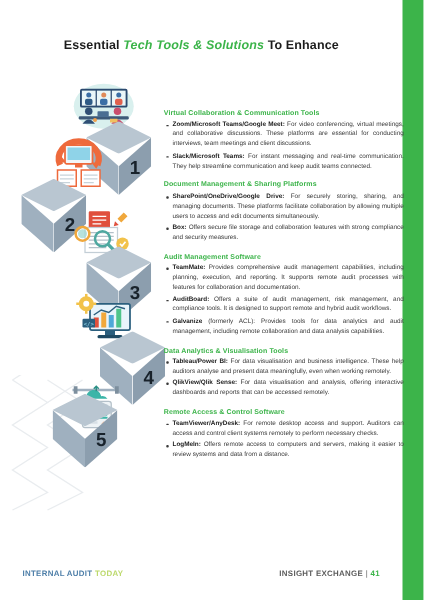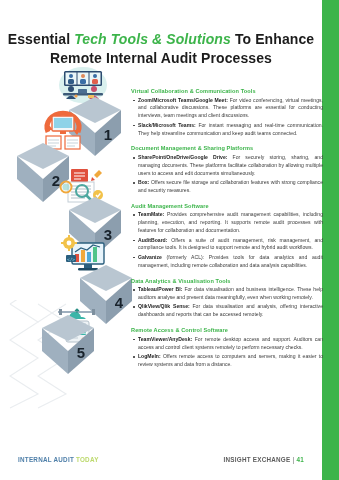--- a/index.html
+++ b/index.html
@@ -25,21 +25,21 @@
   }
 
   
   .title-block {
     position: absolute;
     top: 30px; left: 0; right: 17px;
     text-align: center;
     line-height: 1.35;
   }
   .title-line {
-    font-size: 14px;
+    font-size: 10px;
     font-weight: bold;
     color: #1c1c1c;
     letter-spacing: .1px;
   }
   .title-accent {
     color: #3cb44a;
     font-style: italic;
     font-weight: bold;
   }
 
@@ -140,21 +140,20 @@
 </style>
 </head>
 <body>
 
 <div id="page">
 
   <div class="edge-bar"></div>
 
   <div class="title-block">
     <div class="title-line"><span>Essential </span><span class="title-accent">Tech Tools &amp; Solutions</span><span> To Enhance</span></div>
-    <div class="title-line">Remote Internal Audit Processes</div>
   </div>
 
   <svg class="zigzag" viewBox="0 0 62 110">
     <g stroke="#cfd6dc" stroke-width="1.1" fill="none">
       <path d="M2 4 L30 22 L2 40 L30 58 L2 76 L30 94 L2 108"></path>
       <path d="M30 4 L58 22 L30 40 L58 58 L30 76 L58 94 L30 108"></path>
       <path d="M2 4 L30 -14 M30 22 L58 4"></path>
     </g>
   </svg>
 

